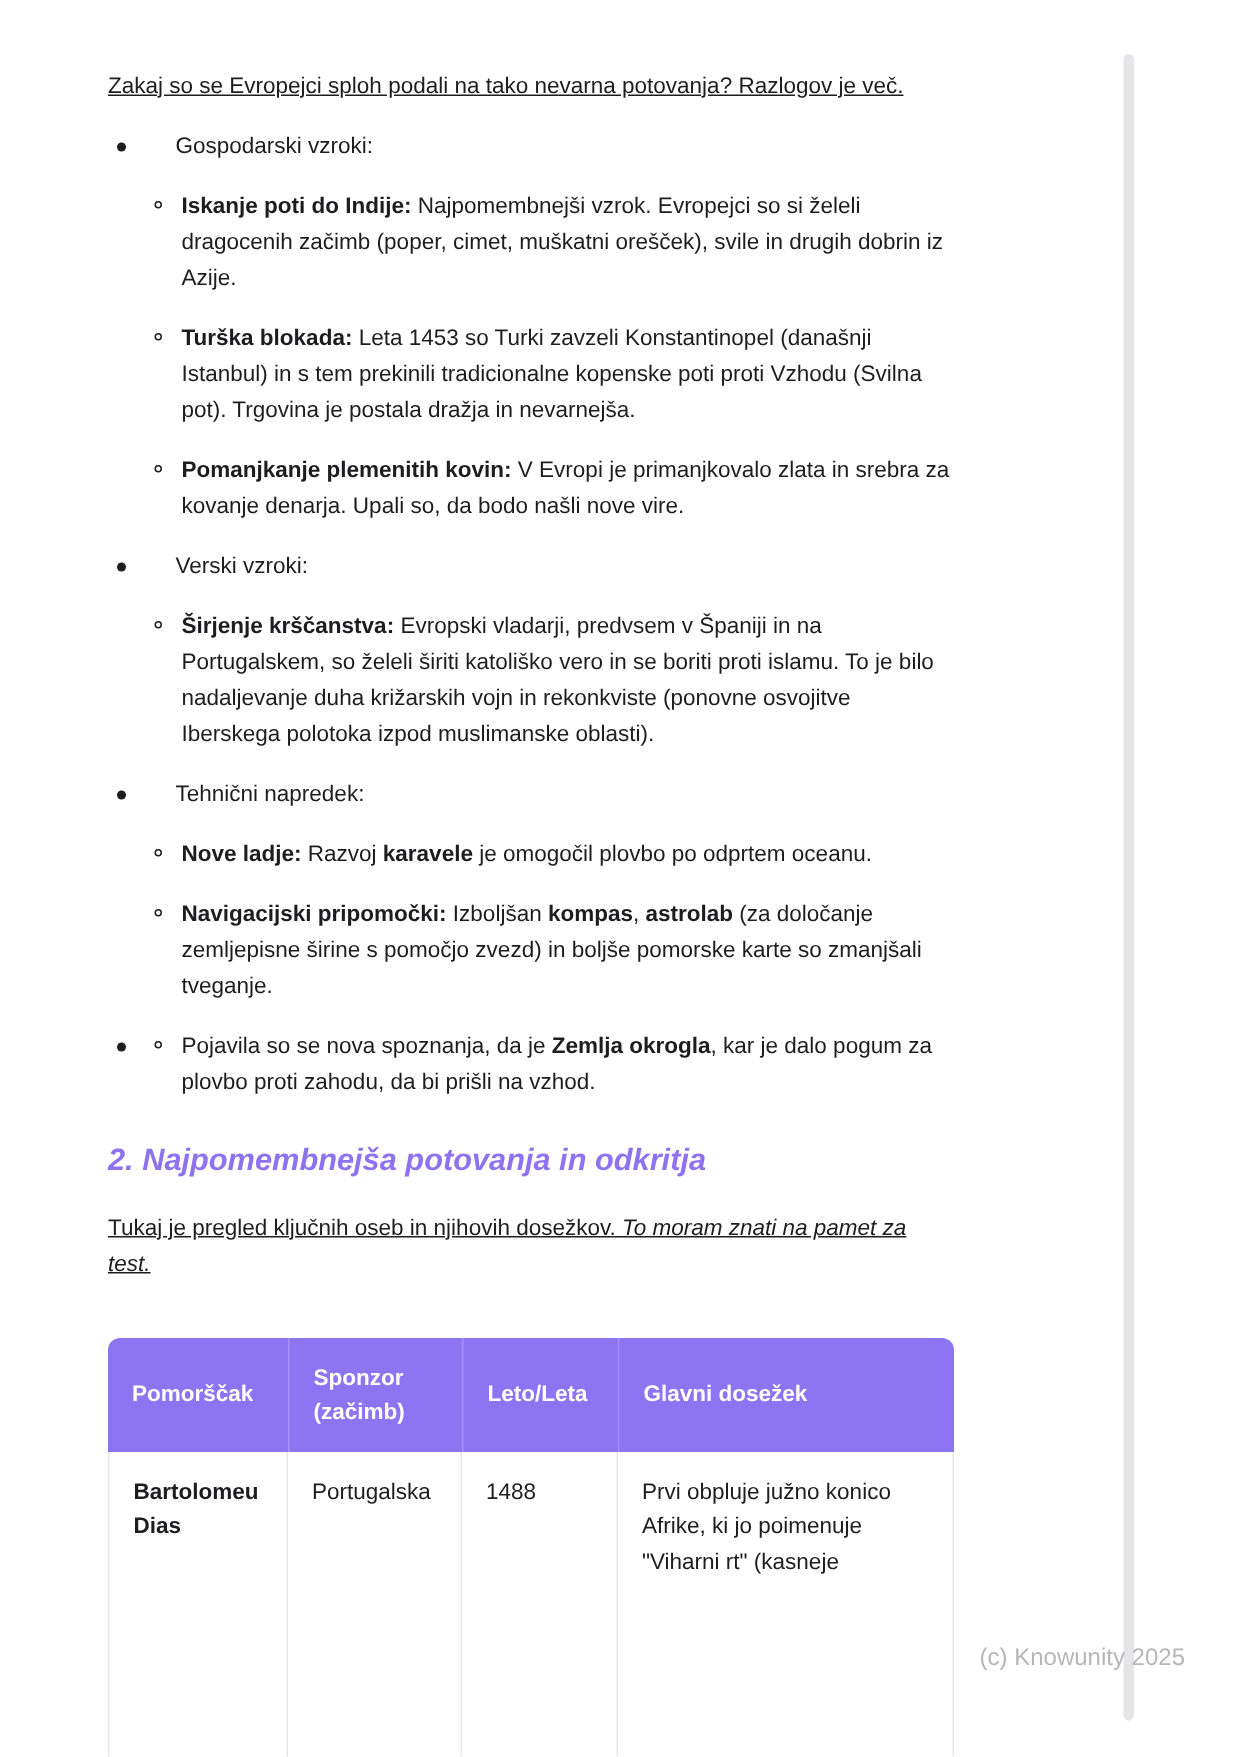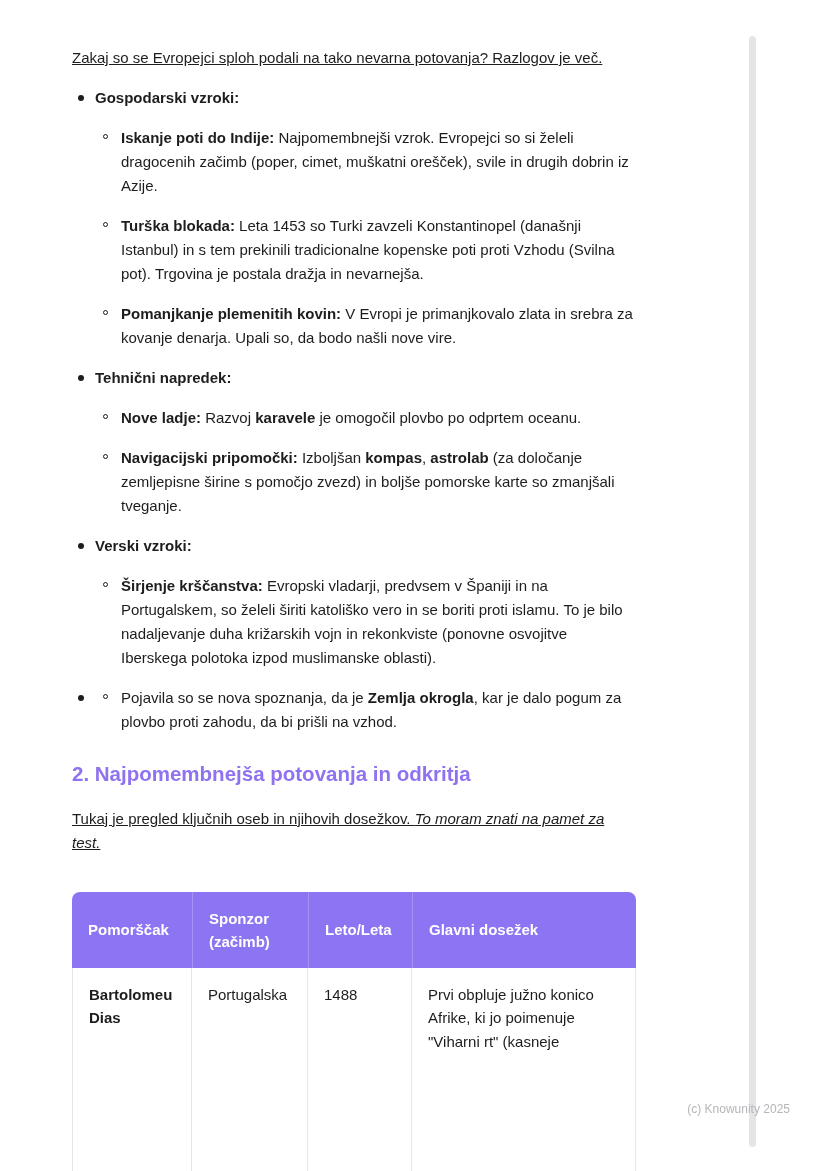--- a/index.html
+++ b/index.html
@@ -28,21 +28,21 @@
   }
   .list-l1 > li > .marker1 {
     position: absolute;
     left: 6px;
     top: 9px;
     width: 6px;
     height: 6px;
     border-radius: 50%;
     background: #1d1d1f;
   }
-  .l1-label { margin-bottom: 16px; font-weight: 700; }
+  .l1-label { margin-bottom: 16px; font-weight: 400; margin-left: 22px; }
   .list-l2 > li {
     position: relative;
     padding-left: 26px;
     margin-bottom: 16px;
   }
   .list-l2 > li > .marker2 {
     position: absolute;
     left: 8px;
     top: 8px;
     width: 5px;
@@ -50,20 +50,21 @@
     border-radius: 50%;
     border: 1.5px solid #1d1d1f;
     background: transparent;
   }
   .h2 {
     color: var(--accent, #8f72f0);
     font-size: 20.5px;
     font-weight: 700;
     margin: 26px 0 18px 0;
     line-height: 1.4;
+    font-style: italic;
   }
   .lead { margin-bottom: 37px; }
   table.data-table {
     width: 100%;
     border-collapse: separate;
     border-spacing: 0;
   }
   table.data-table thead th {
     background: var(--table-header-bg, #8c74f2);
     color: #ffffff;
@@ -94,21 +95,21 @@
     width: 7px;
     bottom: 24px;
     background: #e5e5e8;
     border-radius: 6px;
     z-index: 1;
   }
   .watermark {
     position: absolute;
     right: 38px;
     bottom: 52px;
-    font-size: 12px;
+    font-size: 16px;
     color: var(--watermark, #b6b6ba);
     z-index: 2;
   }
   strong { font-weight: 700; }
   em { font-style: italic; }
 </style>
 </head>
 <body>
 
 <div class="doc">
@@ -131,40 +132,40 @@
         </li>
         <li>
           <span class="marker2"></span>
           <p><strong>Pomanjkanje plemenitih kovin:</strong><span> V Evropi je primanjkovalo zlata in srebra za kovanje denarja. Upali so, da bodo našli nove vire.</span></p>
         </li>
       </ul>
     </li>
 
     <li>
       <span class="marker1"></span>
+      <p class="l1-label">Verski vzroki:</p>
+      <ul class="list-l2">
+        <li>
+          <span class="marker2"></span>
+          <p><strong>Širjenje krščanstva:</strong><span> Evropski vladarji, predvsem v Španiji in na Portugalskem, so želeli širiti katoliško vero in se boriti proti islamu. To je bilo nadaljevanje duha križarskih vojn in rekonkviste (ponovne osvojitve Iberskega polotoka izpod muslimanske oblasti).</span></p>
+        </li>
+      </ul>
+    </li>
+
+    <li>
+      <span class="marker1"></span>
       <p class="l1-label">Tehnični napredek:</p>
       <ul class="list-l2">
         <li>
           <span class="marker2"></span>
           <p><strong>Nove ladje:</strong><span> Razvoj </span><strong>karavele</strong><span> je omogočil plovbo po odprtem oceanu.</span></p>
         </li>
         <li>
           <span class="marker2"></span>
           <p><strong>Navigacijski pripomočki:</strong><span> Izboljšan </span><strong>kompas</strong><span>, </span><strong>astrolab</strong><span> (za določanje zemljepisne širine s pomočjo zvezd) in boljše pomorske karte so zmanjšali tveganje.</span></p>
-        </li>
-      </ul>
-    </li>
-
-    <li>
-      <span class="marker1"></span>
-      <p class="l1-label">Verski vzroki:</p>
-      <ul class="list-l2">
-        <li>
-          <span class="marker2"></span>
-          <p><strong>Širjenje krščanstva:</strong><span> Evropski vladarji, predvsem v Španiji in na Portugalskem, so želeli širiti katoliško vero in se boriti proti islamu. To je bilo nadaljevanje duha križarskih vojn in rekonkviste (ponovne osvojitve Iberskega polotoka izpod muslimanske oblasti).</span></p>
         </li>
       </ul>
     </li>
 
     <li>
       <span class="marker1"></span>
       <ul class="list-l2">
         <li>
           <span class="marker2"></span>
           <p><span>Pojavila so se nova spoznanja, da je </span><strong>Zemlja okrogla</strong><span>, kar je dalo pogum za plovbo proti zahodu, da bi prišli na vzhod.</span></p>

